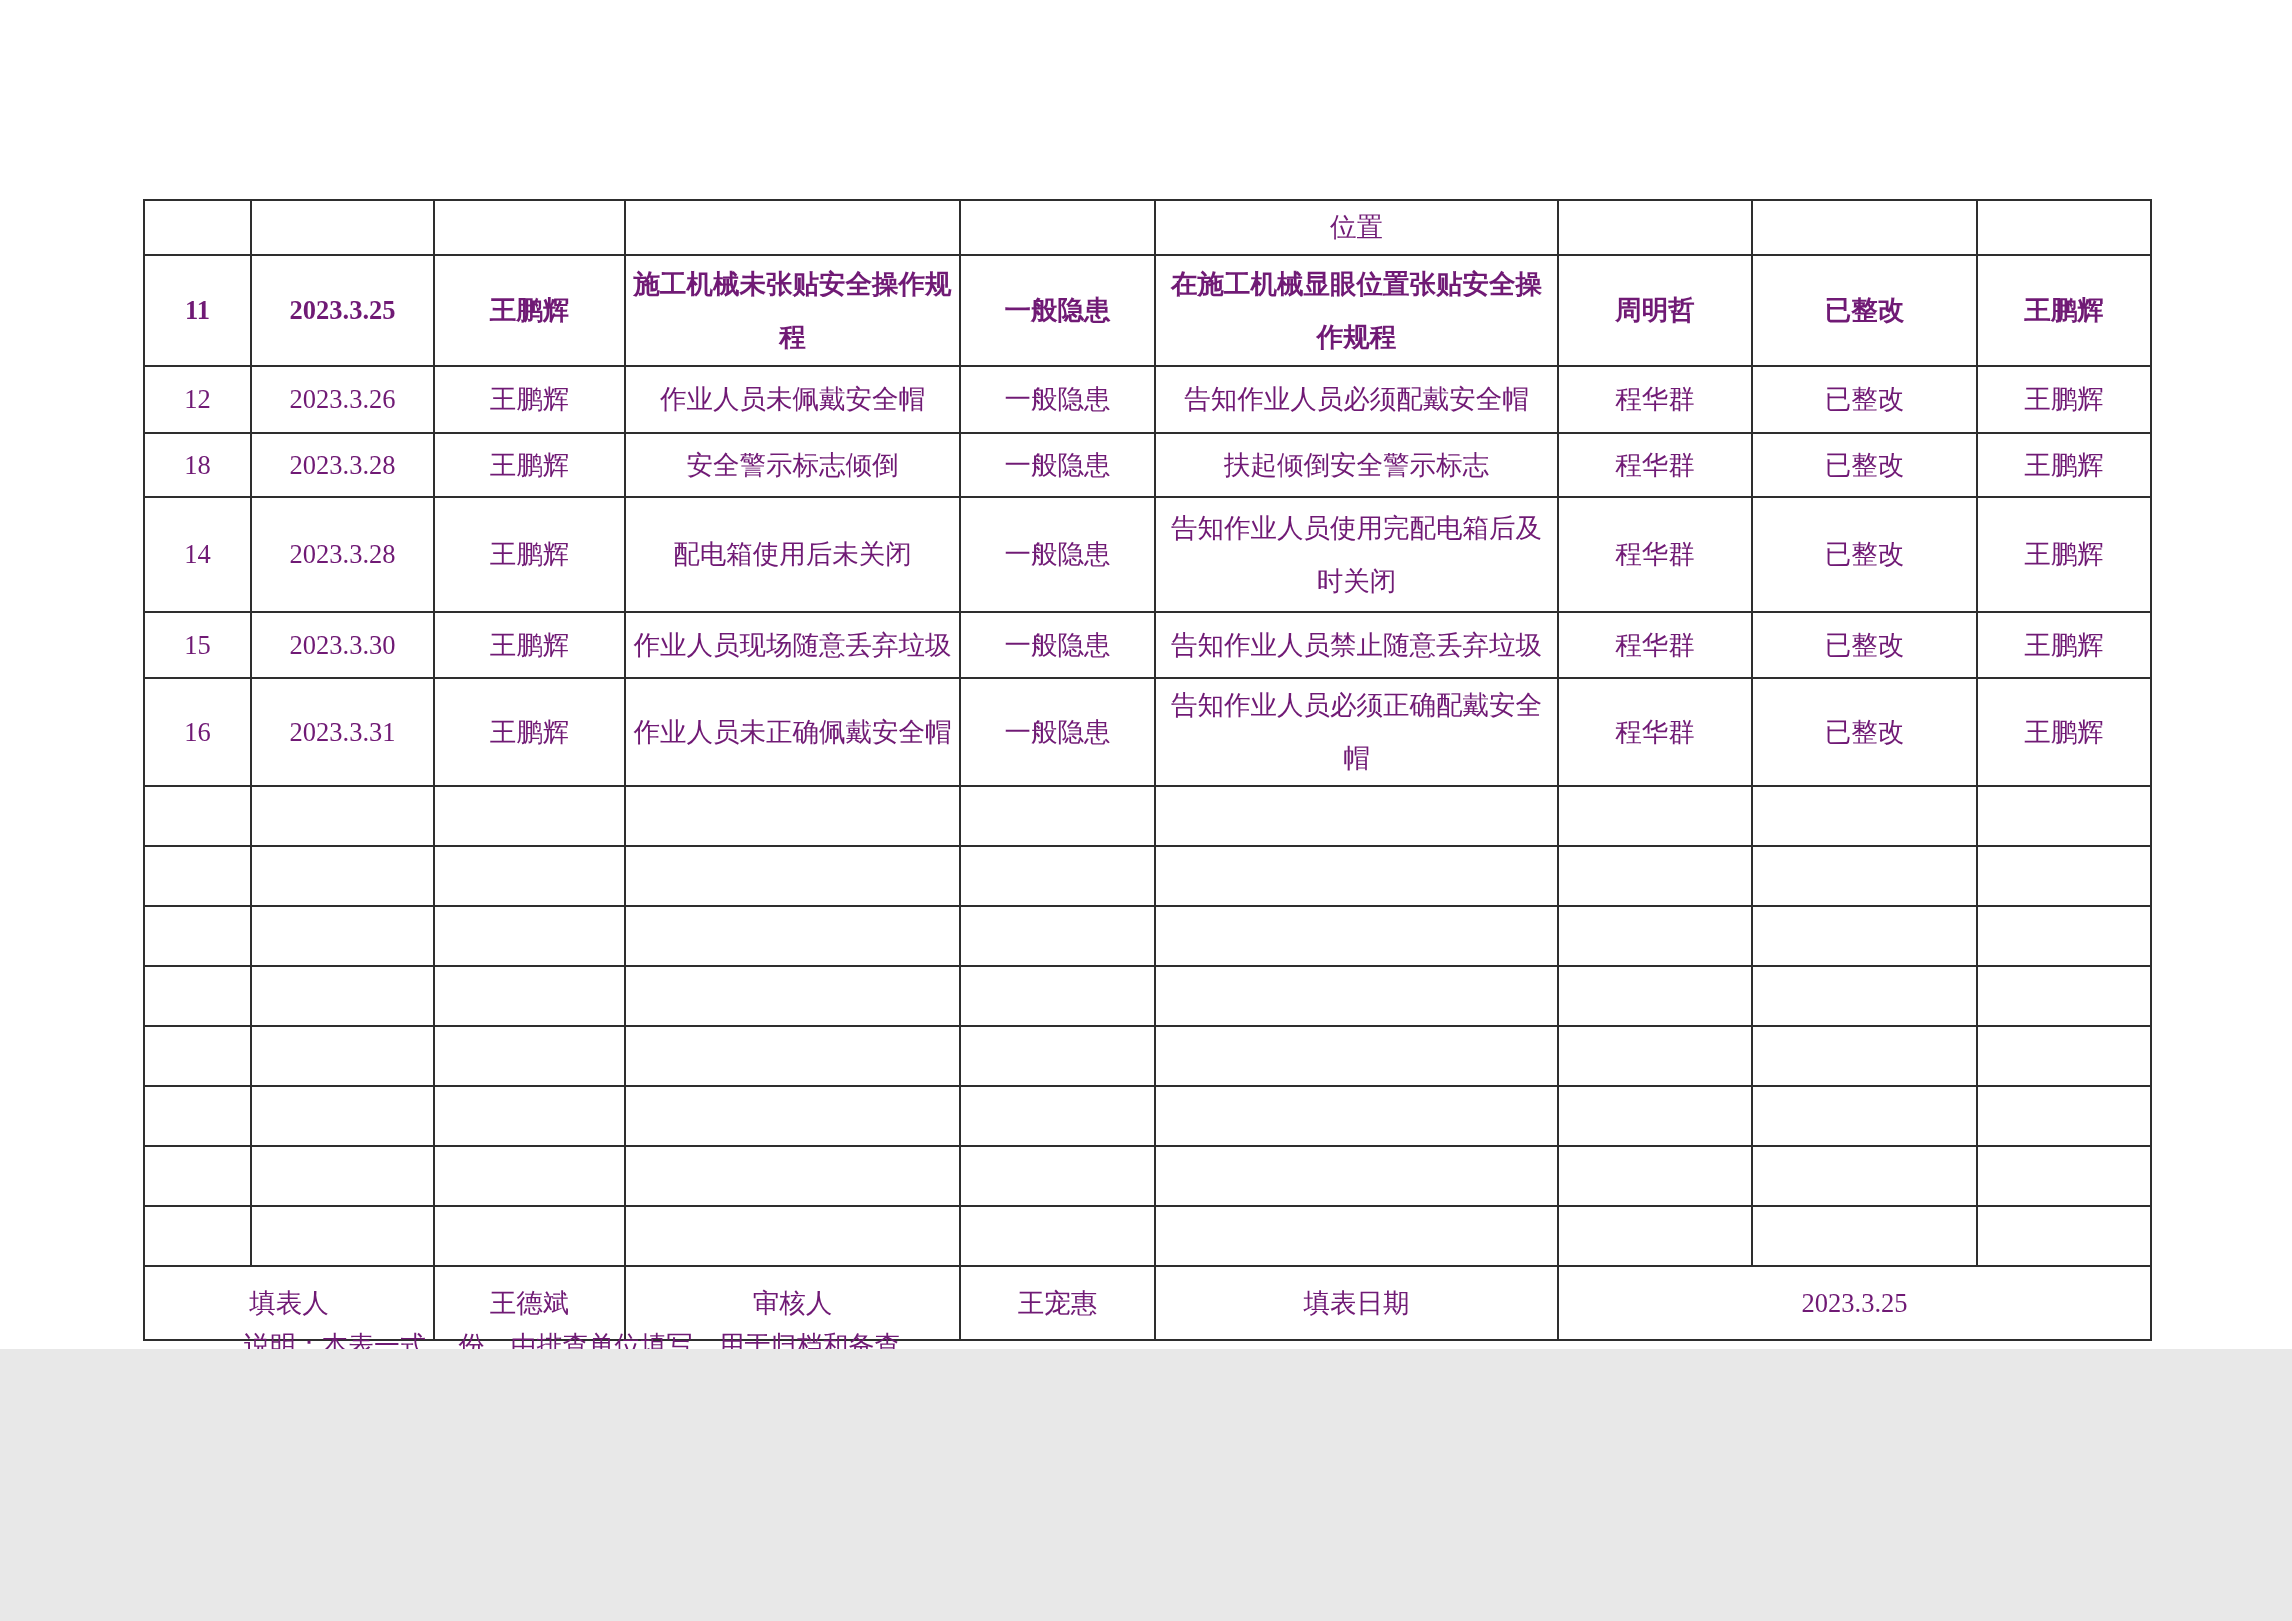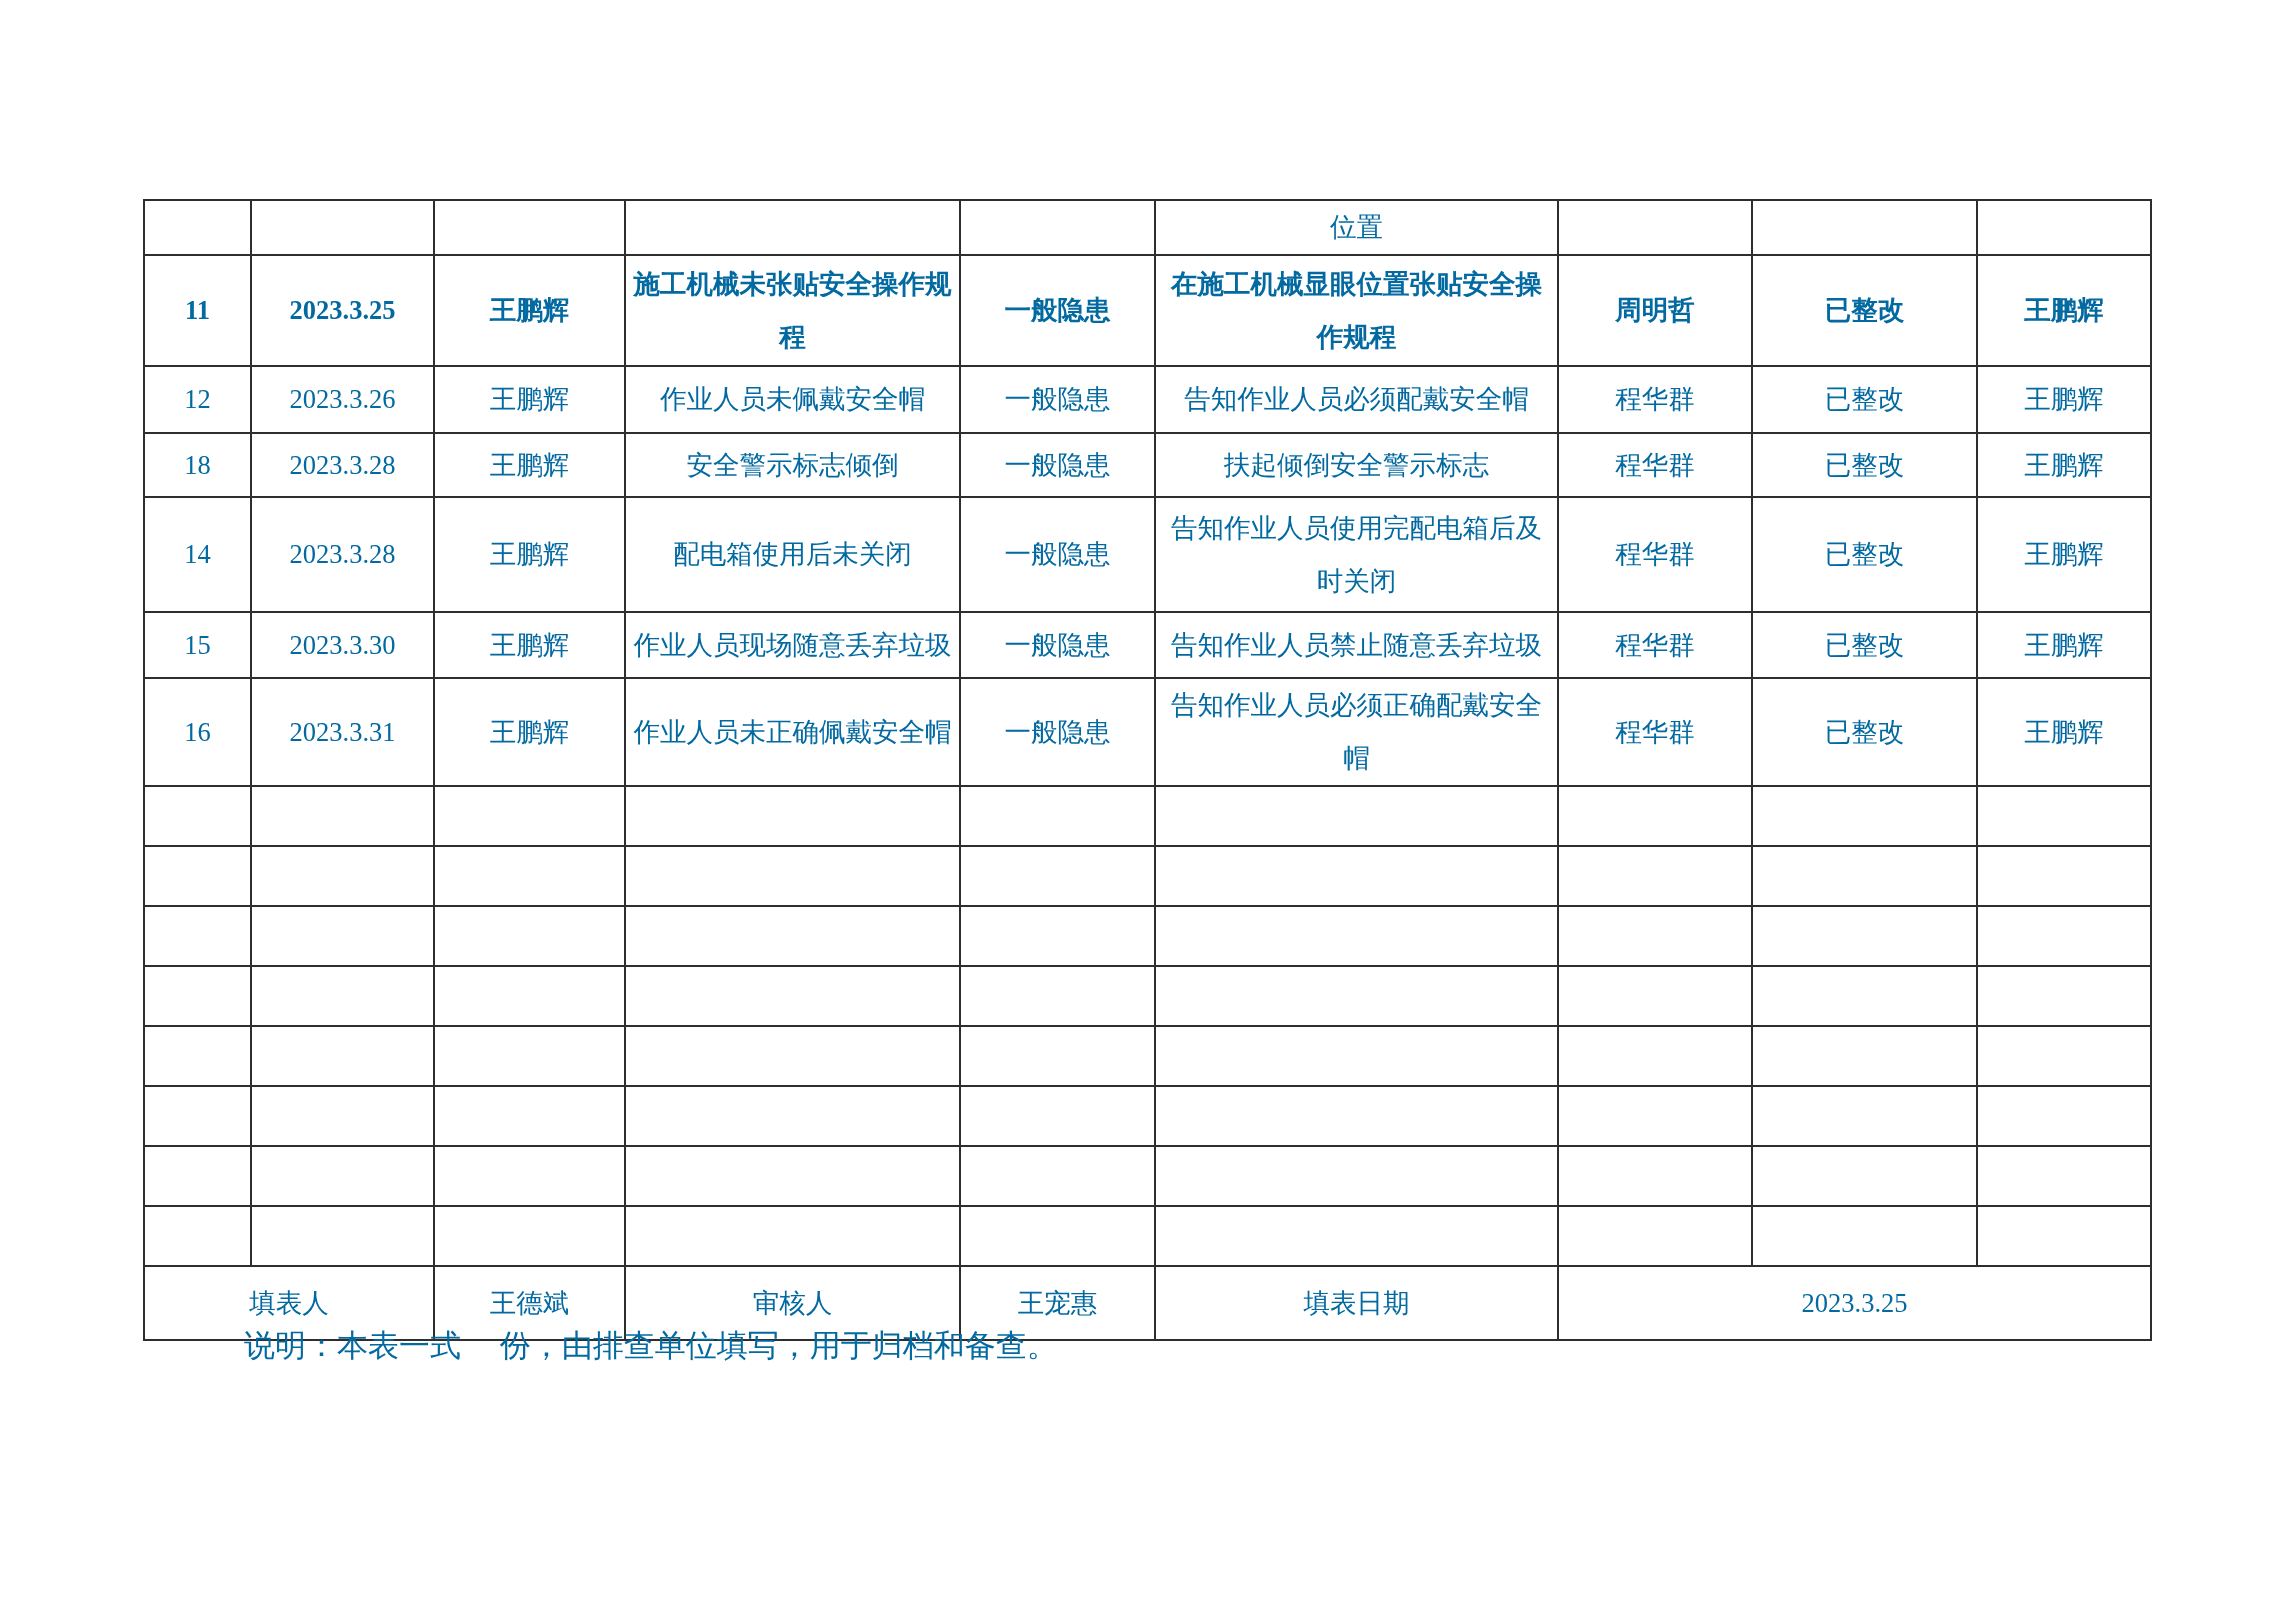--- a/index.html
+++ b/index.html
@@ -3,24 +3,24 @@
 <meta charset="utf-8">
 <style>
   html, body {
     margin: 0;
     padding: 0;
     background: #e8e8e8;
   }
   .page {
     position: relative;
     width: 2293px;
-    height: 1621px;
+    height: 1349px;
     background: #ffffff;
     font-family: "Liberation Serif", "DejaVu Serif", serif;
-    color: #0369a1;
+    color: #701a75;
     overflow: hidden;
   }
   table.record {
     position: absolute;
     left: 143px;
     top: 199px;
     width: 2008px;
     border-collapse: collapse;
     table-layout: fixed;
     border: 2.9px solid #2e2e2e;
@@ -41,21 +41,21 @@
   tr.rh-r13  { height: 64px; }
   tr.rh-r14  { height: 115px; }
   tr.rh-r15  { height: 66px; }
   tr.rh-r16  { height: 67px; }
   tr.rh-empty { height: 60px; }
   tr.rh-foot { height: 74px; margin-top: 32px; }
   .note {
     position: absolute;
     left: 244px;
     top: 1319px;
-    font-size: 31px;
+    font-size: 26px;
     line-height: 53px;
     white-space: pre-wrap;
   }
 </style>
 </head>
 <body>
 
 <div class="page">
 
   <table class="record">

